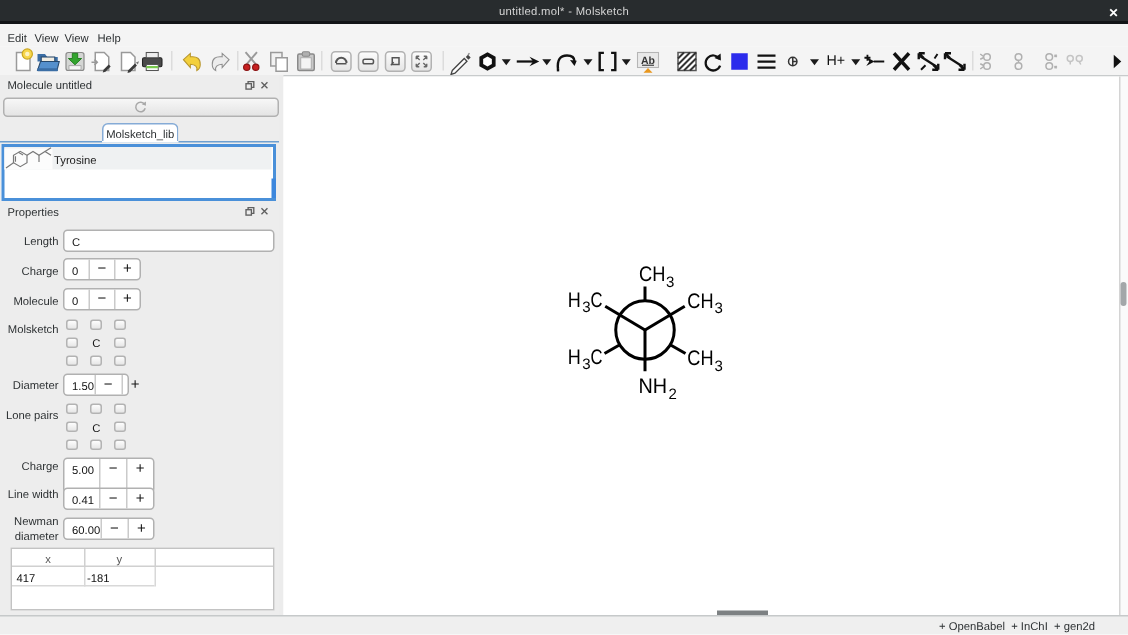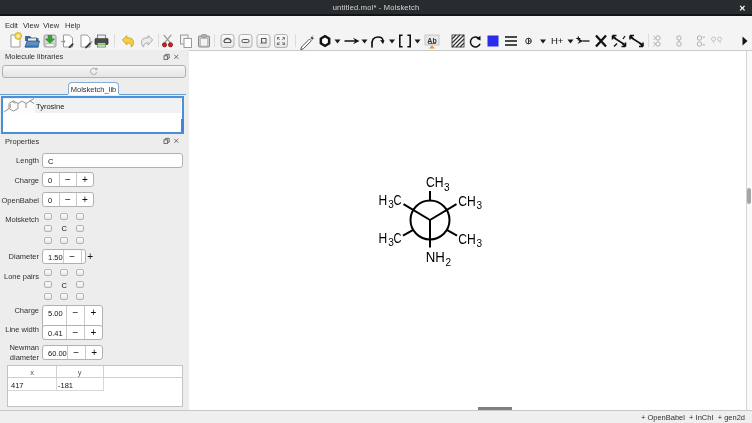--- a/index.html
+++ b/index.html
@@ -24,21 +24,21 @@
 .dtitle{position:absolute;font-size:7.5px;color:#2d3133}
 .lbl{position:absolute;font-size:7.5px;color:#2d3133;text-align:right;width:39px;left:0}
 .inp{position:absolute;background:#fff;border:1px solid #b1b1b1;border-radius:3px;box-sizing:border-box}
 .spin{position:absolute;background:#fff;border:1px solid #b1b1b1;border-radius:3px;box-sizing:border-box;display:flex;font-size:7.5px;color:#111}
 .spin .v{padding-left:5px;padding-top:2.5px}
 .spin .b{border-left:1px solid #cacaca;text-align:center;font-size:10px;line-height:13px;color:#111;flex:none}
 .cb{position:absolute;width:8px;height:7px;background:linear-gradient(#fdfdfd,#e6e6e6);border:1px solid #b3b3b3;border-radius:2px;box-sizing:border-box}
 .ctr{position:absolute;font-size:7.5px;color:#111}
 
 #status{left:0;top:410px;width:752px;height:13px;background:#efefef;border-top:1px solid #c6c9ca;box-sizing:content-box}
-#stext{right:7px;top:413px;font-size:7.5px;color:#2d3133}
+#stext{right:22px;top:413px;font-size:7.5px;color:#2d3133}
 </style></head>
 <body>
 <div class="abs" id="titlebar"></div>
 <div class="abs" id="title">untitled.mol* - Molsketch</div>
 <div class="abs" id="wclose">✕</div>
 <div class="abs" id="menubar"></div>
 <div class="mi" style="left:5px;top:21px">Edit</div>
 <div class="mi" style="left:23px;top:21px">View</div>
 <div class="mi" style="left:43px;top:21px">View</div>
 <div class="mi" style="left:65px;top:21px">Help</div>
@@ -291,21 +291,21 @@
 <path d="M174.3,4.8 l4,4 m0,-4 l-4,4"></path>
 </g>
 </svg>
 <div class="abs" id="dock"></div>
 <div class="abs" id="splitter"></div>
 <div class="abs" id="canvas"></div>
 <div class="abs" id="vscroll"></div>
 <div class="abs" id="vthumb"></div>
 <div class="abs" id="hthumb"></div>
 
-<div class="dtitle" style="left:5px;top:52px">Molecule libraries</div>
+<div class="dtitle" style="left:5px;top:52px">Molecule untitled</div>
 <div class="abs" style="left:2px;top:65px;width:184px;height:13px;background:linear-gradient(#f7f7f7,#e4e4e4);border:1px solid #b1b1b1;border-radius:3px;box-sizing:border-box"></div>
 <div class="abs" style="left:68px;top:82px;width:51px;height:13px;background:#fff;border:1.5px solid #85abd6;border-bottom:none;border-radius:4px 4px 0 0;box-sizing:border-box;text-align:center;font-size:7.5px;color:#2d3133;padding-top:2px">Molsketch_lib</div>
 <div class="abs" style="left:0px;top:93.5px;width:186px;height:1.5px;background:#6d9fd0"></div>
 <div class="abs" style="left:68px;top:94px;width:51px;height:1px;background:#fff"></div>
 <div class="abs" style="left:1px;top:96px;width:183px;height:38px;background:#fff;border:2px solid #4a90d9;box-sizing:border-box"></div>
 <div class="abs" style="left:3px;top:98px;width:178px;height:15px;background:#eff1f2"></div>
 <div class="abs" style="left:3px;top:99px;width:32px;height:14px;background:#fcfcfc"></div>
 <div class="abs" style="left:36px;top:102px;font-size:7.5px;color:#1a1a1a">Tyrosine</div>
 <div class="abs" style="left:180.5px;top:119px;width:3px;height:13px;background:#3d87dd"></div>
 
@@ -313,21 +313,21 @@
 <div class="lbl" style="top:156px">Length</div>
 <div class="inp" style="left:42px;top:153px;width:141px;height:15px">
     <span style="position:absolute;left:5px;top:3px;font-size:7.5px;color:#111">C</span>
   </div>
 <div class="lbl" style="top:176px">Charge</div>
 <div class="spin" style="left:42px;top:172px;width:52px;height:15px">
     <span class="v" style="width:12px">0</span>
     <span class="b" style="width:16px">−</span>
     <span class="b" style="width:16px">+</span>
   </div>
-<div class="lbl" style="top:196px">OpenBabel</div>
+<div class="lbl" style="top:196px">Molecule</div>
 <div class="spin" style="left:42px;top:192px;width:52px;height:15px">
     <span class="v" style="width:12px">0</span>
     <span class="b" style="width:16px">−</span>
     <span class="b" style="width:16px">+</span>
   </div>
 <div class="lbl" style="top:215px">Molsketch</div>
 <div class="ctr" style="left:61.5px;top:224px">C</div>
 <div class="lbl" style="top:272px">Lone pairs</div>
 <div class="ctr" style="left:61.5px;top:280.5px">C</div>
 <div class="lbl" style="top:306px">Charge</div>

